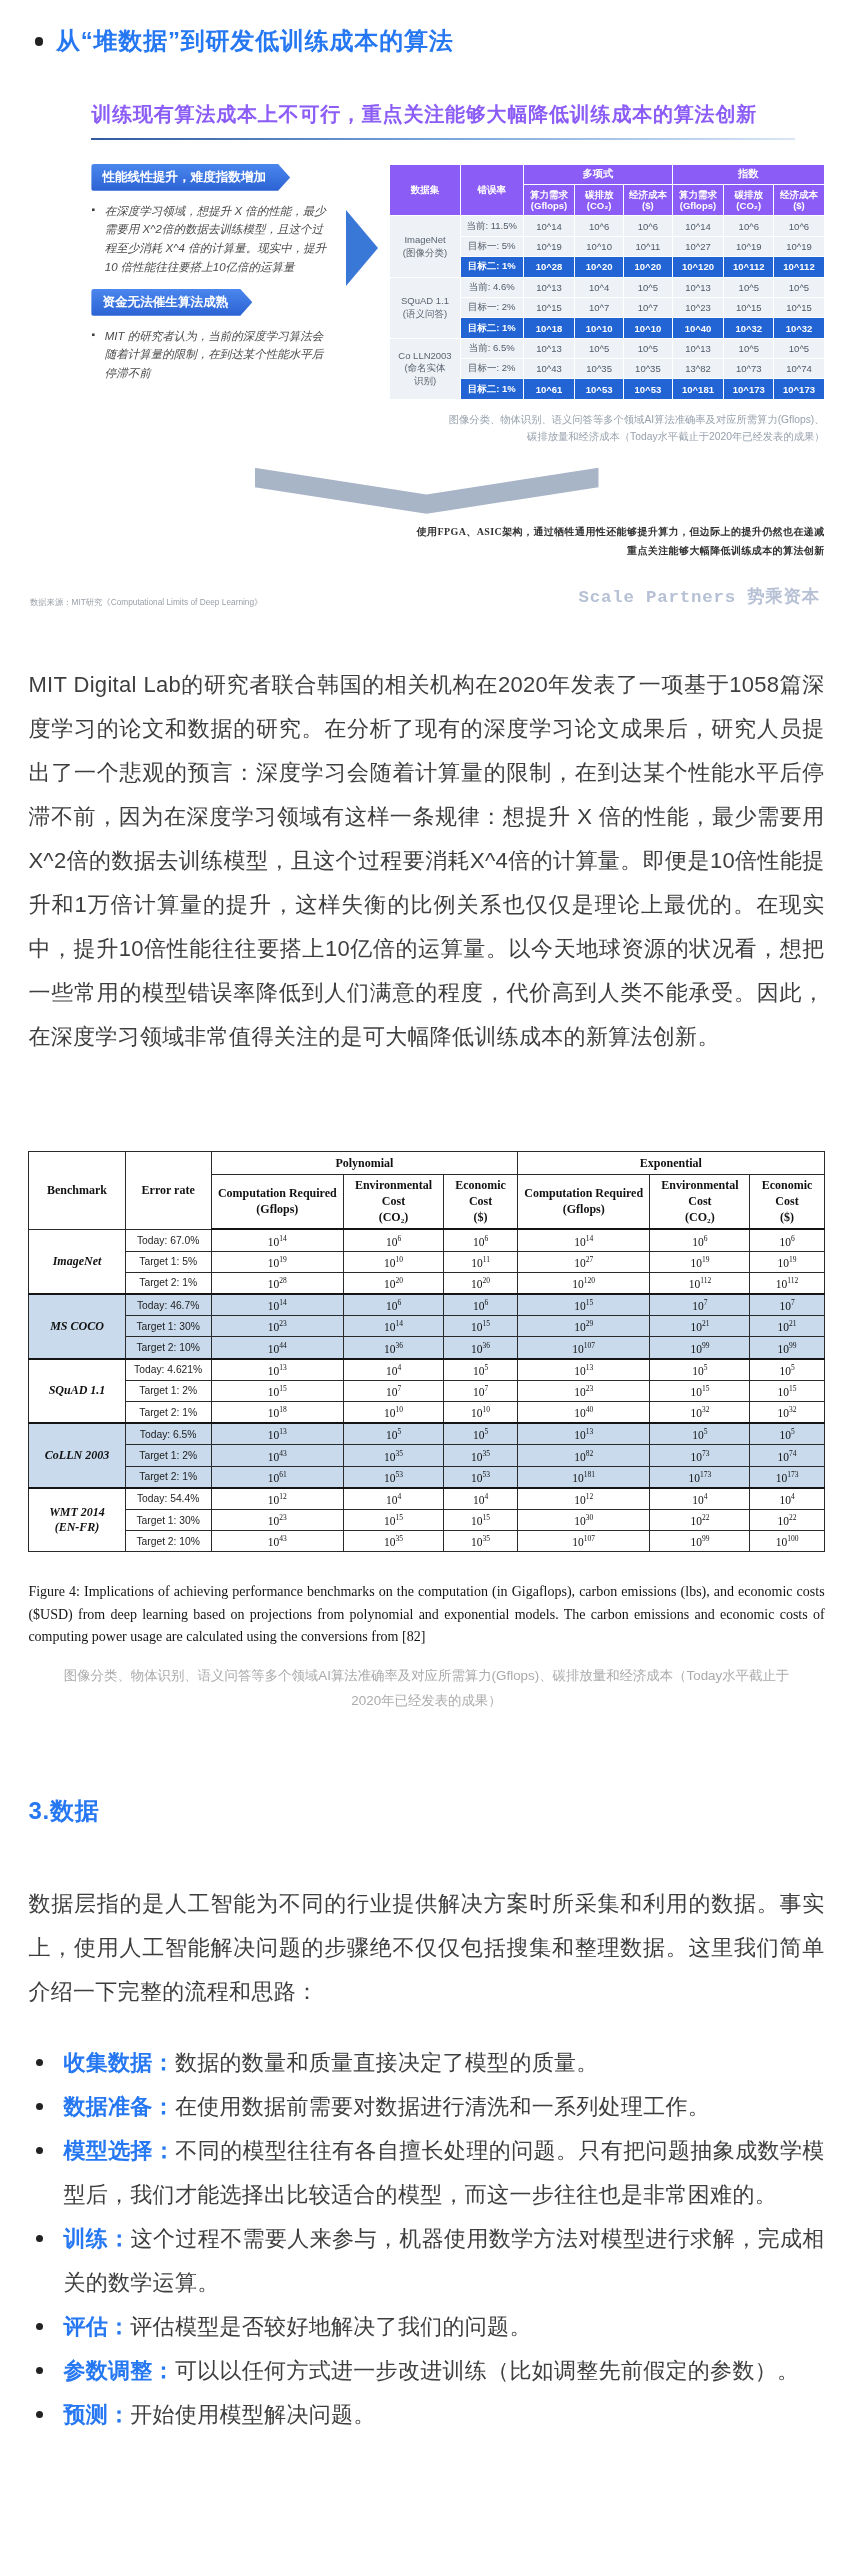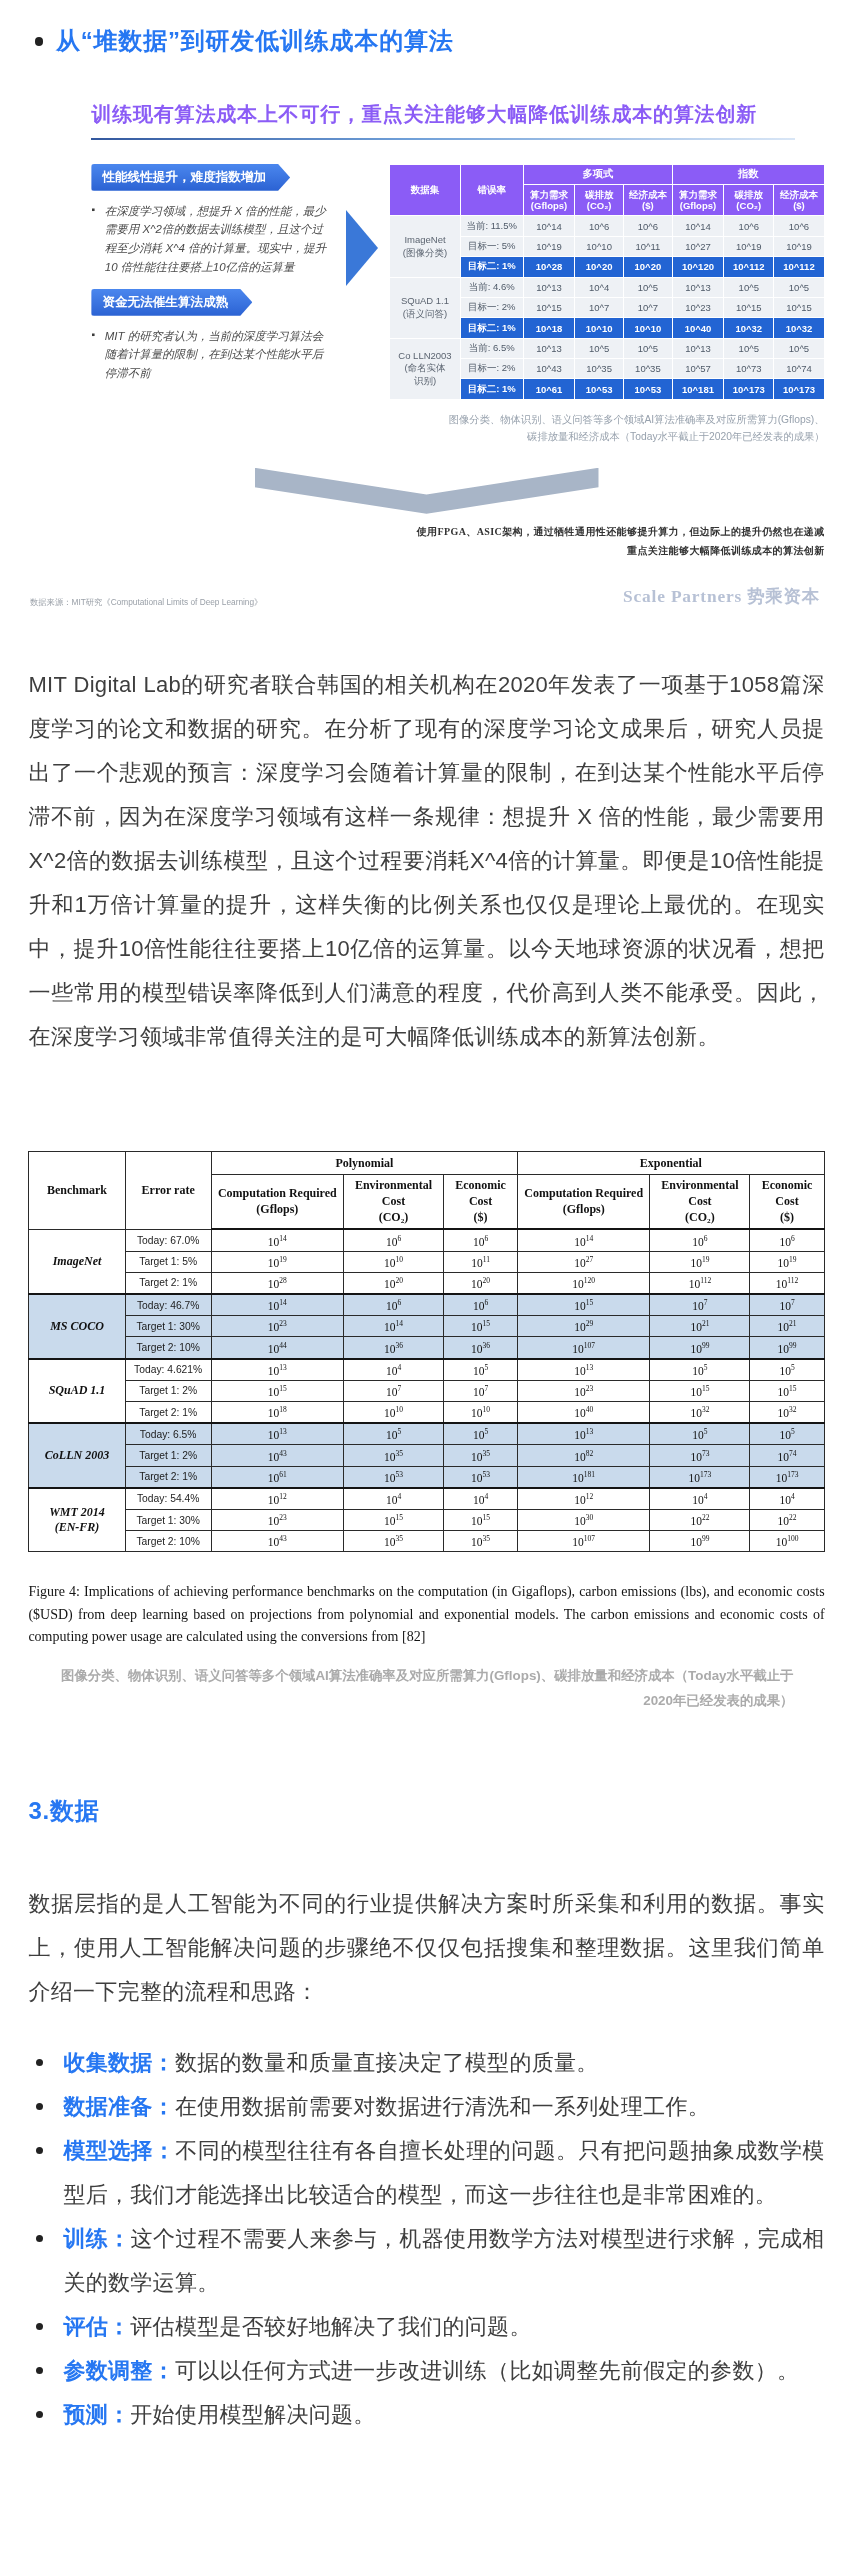--- a/index.html
+++ b/index.html
@@ -33,40 +33,40 @@
   table.stable thead .grp{font-size:10.3px;}
   table.stable tbody td{background:#eef1f5;color:#4f5a68;}
   table.stable td.ds{white-space:pre-line;color:#5b6470;line-height:1.35;}
   table.stable tr.hl-row td{background:#2264d3;color:#fff;font-weight:bold;}
   .stable-caption{margin-top:11px;font-size:10.3px;color:#97a1ad;text-align:right;line-height:1.7;}
 
   .chevron{width:344px;height:46px;margin:22px auto 0;background:#a8b5c7;clip-path:polygon(0 0,50% 58%,100% 0,100% 42%,50% 100%,0 42%);}
   .conclusion{margin-top:9.5px;text-align:right;font-size:10px;font-weight:bold;color:#333;line-height:1.85;letter-spacing:0.4px;font-family:Liberation Serif, serif;}
   .slide-footer{display:flex;justify-content:space-between;align-items:flex-end;margin-top:24px;padding:0 4.7px 0 1.6px;}
   .src{font-size:8.3px;color:#9aa0a8;}
-  .logo{font-family:Liberation Serif, serif;font-size:17.4px;font-weight:bold;color:#b7c1d5;letter-spacing:0.8px;}
+  .logo{font-family:Liberation Mono, monospace;font-size:17.4px;font-weight:bold;color:#b7c1d5;letter-spacing:0.8px;}
 
   
   .para{margin:55px 0 0;font-size:22px;line-height:2.0;color:#3e3e3e;text-align:justify;letter-spacing:0.3px;}
 
   
   table.ftable{border-collapse:collapse;width:100%;margin-top:92px;text-align:center;font-family:"Liberation Serif","DejaVu Serif",serif;color:#111;}
   table.ftable th,table.ftable td{border:0.8px solid #2a2a2a;padding:3.2px 3.2px;}
   table.ftable{border:1.6px solid #141414;}
   table.ftable thead th{font-weight:bold;font-size:12px;white-space:pre-line;line-height:1.3;}
   table.ftable thead tr.sub th{border-bottom:2.4px solid #141414;}
   table.ftable td.bm{font-style:italic;font-weight:bold;font-size:12px;}
   table.ftable td.err{font-family:"Liberation Sans","DejaVu Sans",sans-serif;font-size:10.3px;color:#1c1c1c;}
   table.ftable td.val{font-size:11.5px;}
   table.ftable td.val sup{font-size:7.5px;}
   table.ftable tr.group-start td{border-top:2.4px solid #141414;}
   table.ftable tr.hlg td{background:#c9daec;}
 
   .fig-caption{margin-top:28.4px;font-family:"Liberation Serif","DejaVu Serif",serif;font-size:14px;color:#141414;line-height:1.62;text-align:justify;}
-  .cn-caption{margin:3px auto 0;width:734px;font-size:13.4px;color:#ababab;text-align:right;line-height:1.9;font-weight:bold;}
+  .cn-caption{margin:3px auto 0;width:734px;font-size:13.4px;color:#ababab;text-align:center;line-height:1.9;}
 
   .section-title{margin-top:81px;font-size:24px;font-weight:bold;color:#2677f2;letter-spacing:0.8px;}
 
   
   ul.plist{margin:27px 0 0;padding:0;list-style:none;}
   ul.plist li{position:relative;padding-left:35px;font-size:22px;line-height:2.0;color:#3e3e3e;text-align:justify;letter-spacing:0.3px;}
   ul.plist li::before{content:"";position:absolute;left:8px;top:18px;width:7.1px;height:7.1px;border-radius:50%;background:#222;}
   ul.plist .term{color:#2677f2;font-weight:bold;}
 </style>
 </head>
@@ -192,21 +192,21 @@
                 <td>10^5</td>
                 <td>10^13</td>
                 <td>10^5</td>
                 <td>10^5</td>
               </tr>
               <tr class="">
                 <td class="lbl">目标一: 2%</td>
                 <td>10^43</td>
                 <td>10^35</td>
                 <td>10^35</td>
-                <td>10^57</td>
+                <td>13^82</td>
                 <td>10^73</td>
                 <td>10^74</td>
               </tr>
               <tr class="hl-row">
                 <td class="lbl">目标二: 1%</td>
                 <td>10^61</td>
                 <td>10^53</td>
                 <td>10^53</td>
                 <td>10^181</td>
                 <td>10^173</td>

